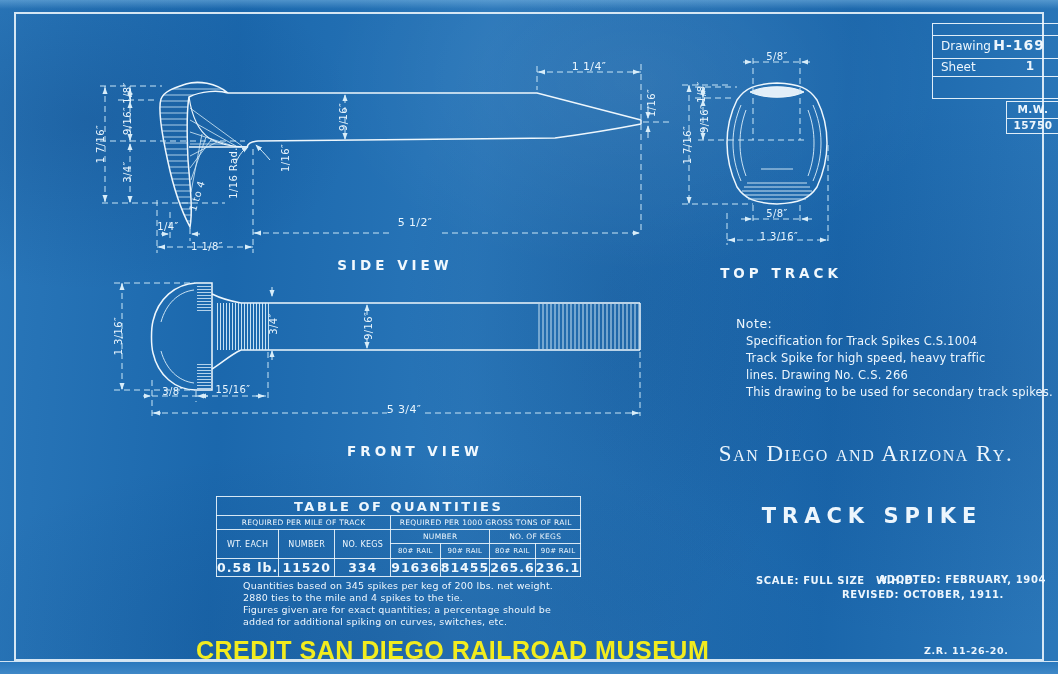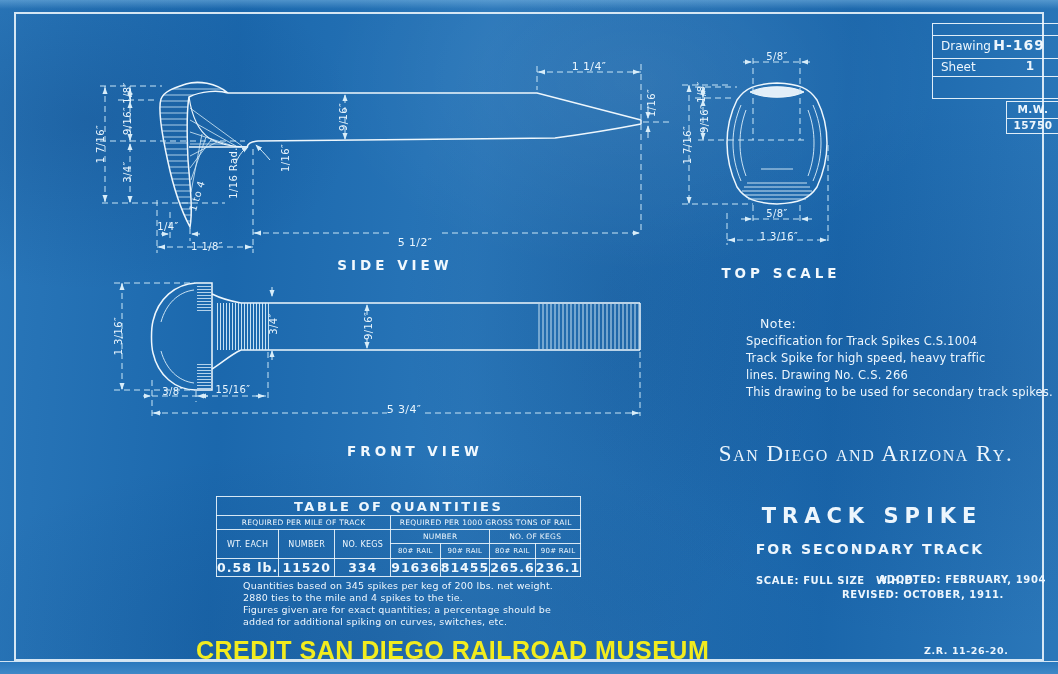--- a/index.html
+++ b/index.html
@@ -33,21 +33,21 @@
   
   .dnbox{position:absolute;left:932px;top:23px;width:126px;height:74px;
     border:1.5px solid rgba(240,248,254,.92);border-right:none;font-size:12px;}
   .dnrow{position:absolute;left:0;width:100%;border-top:1.5px solid rgba(240,248,254,.92);}
   .dnbox .lab{position:absolute;left:8px;top:3px;font-size:12px;}
   .dnbox .val{position:absolute;right:14px;top:1px;font-size:14px;font-weight:bold;letter-spacing:1px;}
   .mwbox{position:absolute;left:1006px;top:101px;width:52px;height:31px;
     border:1.5px solid rgba(240,248,254,.92);border-right:none;}
   .mwrow{position:absolute;left:0;width:100%;text-align:center;font-size:10.5px;font-weight:bold;letter-spacing:.5px;}
   
-  .note-head{position:absolute;left:760px;top:316px;font-size:12.5px;letter-spacing:.5px;}
+  .note-head{position:absolute;left:736px;top:316px;font-size:12.5px;letter-spacing:.5px;}
   .note-line{position:absolute;left:746px;font-size:11.5px;letter-spacing:.2px;white-space:nowrap;}
   
   .tb{position:absolute;white-space:nowrap;transform:translateX(-50%);}
   .tb-railway{top:441px;left:866px;font-family:"Liberation Serif",serif;font-variant:small-caps;
     font-size:23px;letter-spacing:1.5px;}
   .tb-standard{top:471px;left:870px;font-family:"Liberation Serif",serif;font-weight:bold;
     font-size:19px;letter-spacing:4px;}
   .tb-subject{top:504px;left:872px;font-size:21px;font-weight:bold;letter-spacing:6px;}
   .tb-subtitle{top:541px;left:870px;font-size:14px;font-weight:bold;letter-spacing:2px;}
   .tb-small{position:absolute;font-size:10px;font-weight:bold;letter-spacing:.6px;white-space:nowrap;padding-left:36px;}
@@ -169,21 +169,21 @@
   <span class="dim v" style="left:127px;top:121px;">9/16″</span>
   <span class="dim v" style="left:127px;top:172px;">3/4″</span>
   <span class="dim v" style="left:343px;top:117px;">9/16″</span>
   <span class="dim lg" style="left:589px;top:66px;">1 1/4″</span>
   <span class="dim v" style="left:651px;top:103px;">1/16″</span>
   <span class="dim v" style="left:233px;top:173px;">1/16 Rad.</span>
   <span class="dim v" style="left:285px;top:158px;">1/16″</span>
   <span class="dim sl" style="left:197px;top:196px;">1 to 4</span>
   <span class="dim" style="left:168px;top:226px;">1/4″</span>
   <span class="dim" style="left:207px;top:246px;">1 1/8″</span>
-  <span class="dim lg" style="left:415px;top:242px;">5 1/2″</span>
+  <span class="dim lg" style="left:415px;top:222px;">5 1/2″</span>
   <div class="vlabel" style="left:395px;top:257px;">SIDE VIEW</div>
 
   <svg style="left:675px;top:45px;" width="175" height="215" viewBox="0 0 175 215">
     <defs>
       <marker id="aT" viewBox="0 0 8 8" refX="7" refY="4" markerWidth="7" markerHeight="7" orient="auto">
         <path d="M0,1L8,4L0,7Z" fill="#d8edf9"></path>
       </marker>
     </defs>
     <path d="M62,55 C70,43 80,39 102,38 C124,39 134,43 142,55 C148,67 152,82 152,98 C152,114 148,129 142,142 C134,154 124,158 102,159 C80,158 70,154 62,142 C56,129 52,114 52,98 C52,82 56,67 62,55 Z" fill="none" stroke="#eef7fd" stroke-width="1.5"></path>
     <path d="M75,47 C88,54 116,54 129,47 C116,40 88,40 75,47 Z" fill="rgba(242,249,254,.92)" stroke="#eef7fd" stroke-width="1"></path>
@@ -232,21 +232,21 @@
         <path d="M145,195 H151" marker-end="url(#aT)"></path>
     </g>
   </svg>
 
   <span class="dim" style="left:777px;top:56px;">5/8″</span>
   <span class="dim v" style="left:701px;top:92px;">1/8″</span>
   <span class="dim v" style="left:704px;top:119px;">9/16″</span>
   <span class="dim v" style="left:687px;top:145px;">1 7/16″</span>
   <span class="dim" style="left:777px;top:213px;">5/8″</span>
   <span class="dim" style="left:779px;top:236px;">1 3/16″</span>
-  <div class="vlabel" style="left:781px;top:265px;">TOP SCALE</div>
+  <div class="vlabel" style="left:781px;top:265px;">TOP TRACK</div>
 
   <svg style="left:105px;top:270px;" width="560" height="155" viewBox="0 0 560 155">
     <defs>
       <pattern id="fVH" width="3" height="10" patternUnits="userSpaceOnUse">
         <path d="M1.5,0 V10" stroke="#d9eefb" stroke-width="0.9"></path>
       </pattern>
       <pattern id="fVH2" width="4" height="10" patternUnits="userSpaceOnUse">
         <path d="M2,0 V10" stroke="#d9eefb" stroke-width="0.9"></path>
       </pattern>
       <pattern id="fHH" width="6" height="3" patternUnits="userSpaceOnUse">
@@ -309,21 +309,20 @@
   <div class="vlabel" style="left:415px;top:443px;">FRONT VIEW</div>
 
   <div class="note-head">Note:</div>
   <div class="note-line" style="top:334px;">Specification for Track Spikes C.S.1004</div>
   <div class="note-line" style="top:351px;">Track Spike for high speed, heavy traffic</div>
   <div class="note-line" style="top:368px;">lines.  Drawing No. C.S. 266</div>
   <div class="note-line" style="top:385px;">This drawing to be used for secondary track spikes.</div>
 
   <div class="tb tb-railway">San Diego and Arizona Ry.</div>
   <div class="tb tb-subject">TRACK SPIKE</div>
-  <div class="tb tb-subtitle">FOR SECONDARY TRACK</div>
   <div class="tb-small" style="left:720px;top:575px;">SCALE: FULL SIZE</div>
   <div class="tb-small" style="left:840px;top:575px;">W.H.D.</div>
   <div class="tb-small" style="right:12px;top:574px;text-align:right;">ADOPTED: FEBRUARY, 1904</div>
   <div class="tb-small" style="right:54px;top:589px;text-align:right;">REVISED: OCTOBER, 1911.</div>
 
   <table class="qt">
     <colgroup>
       <col style="width:52px">
         <col style="width:56px">
         <col style="width:56px">

